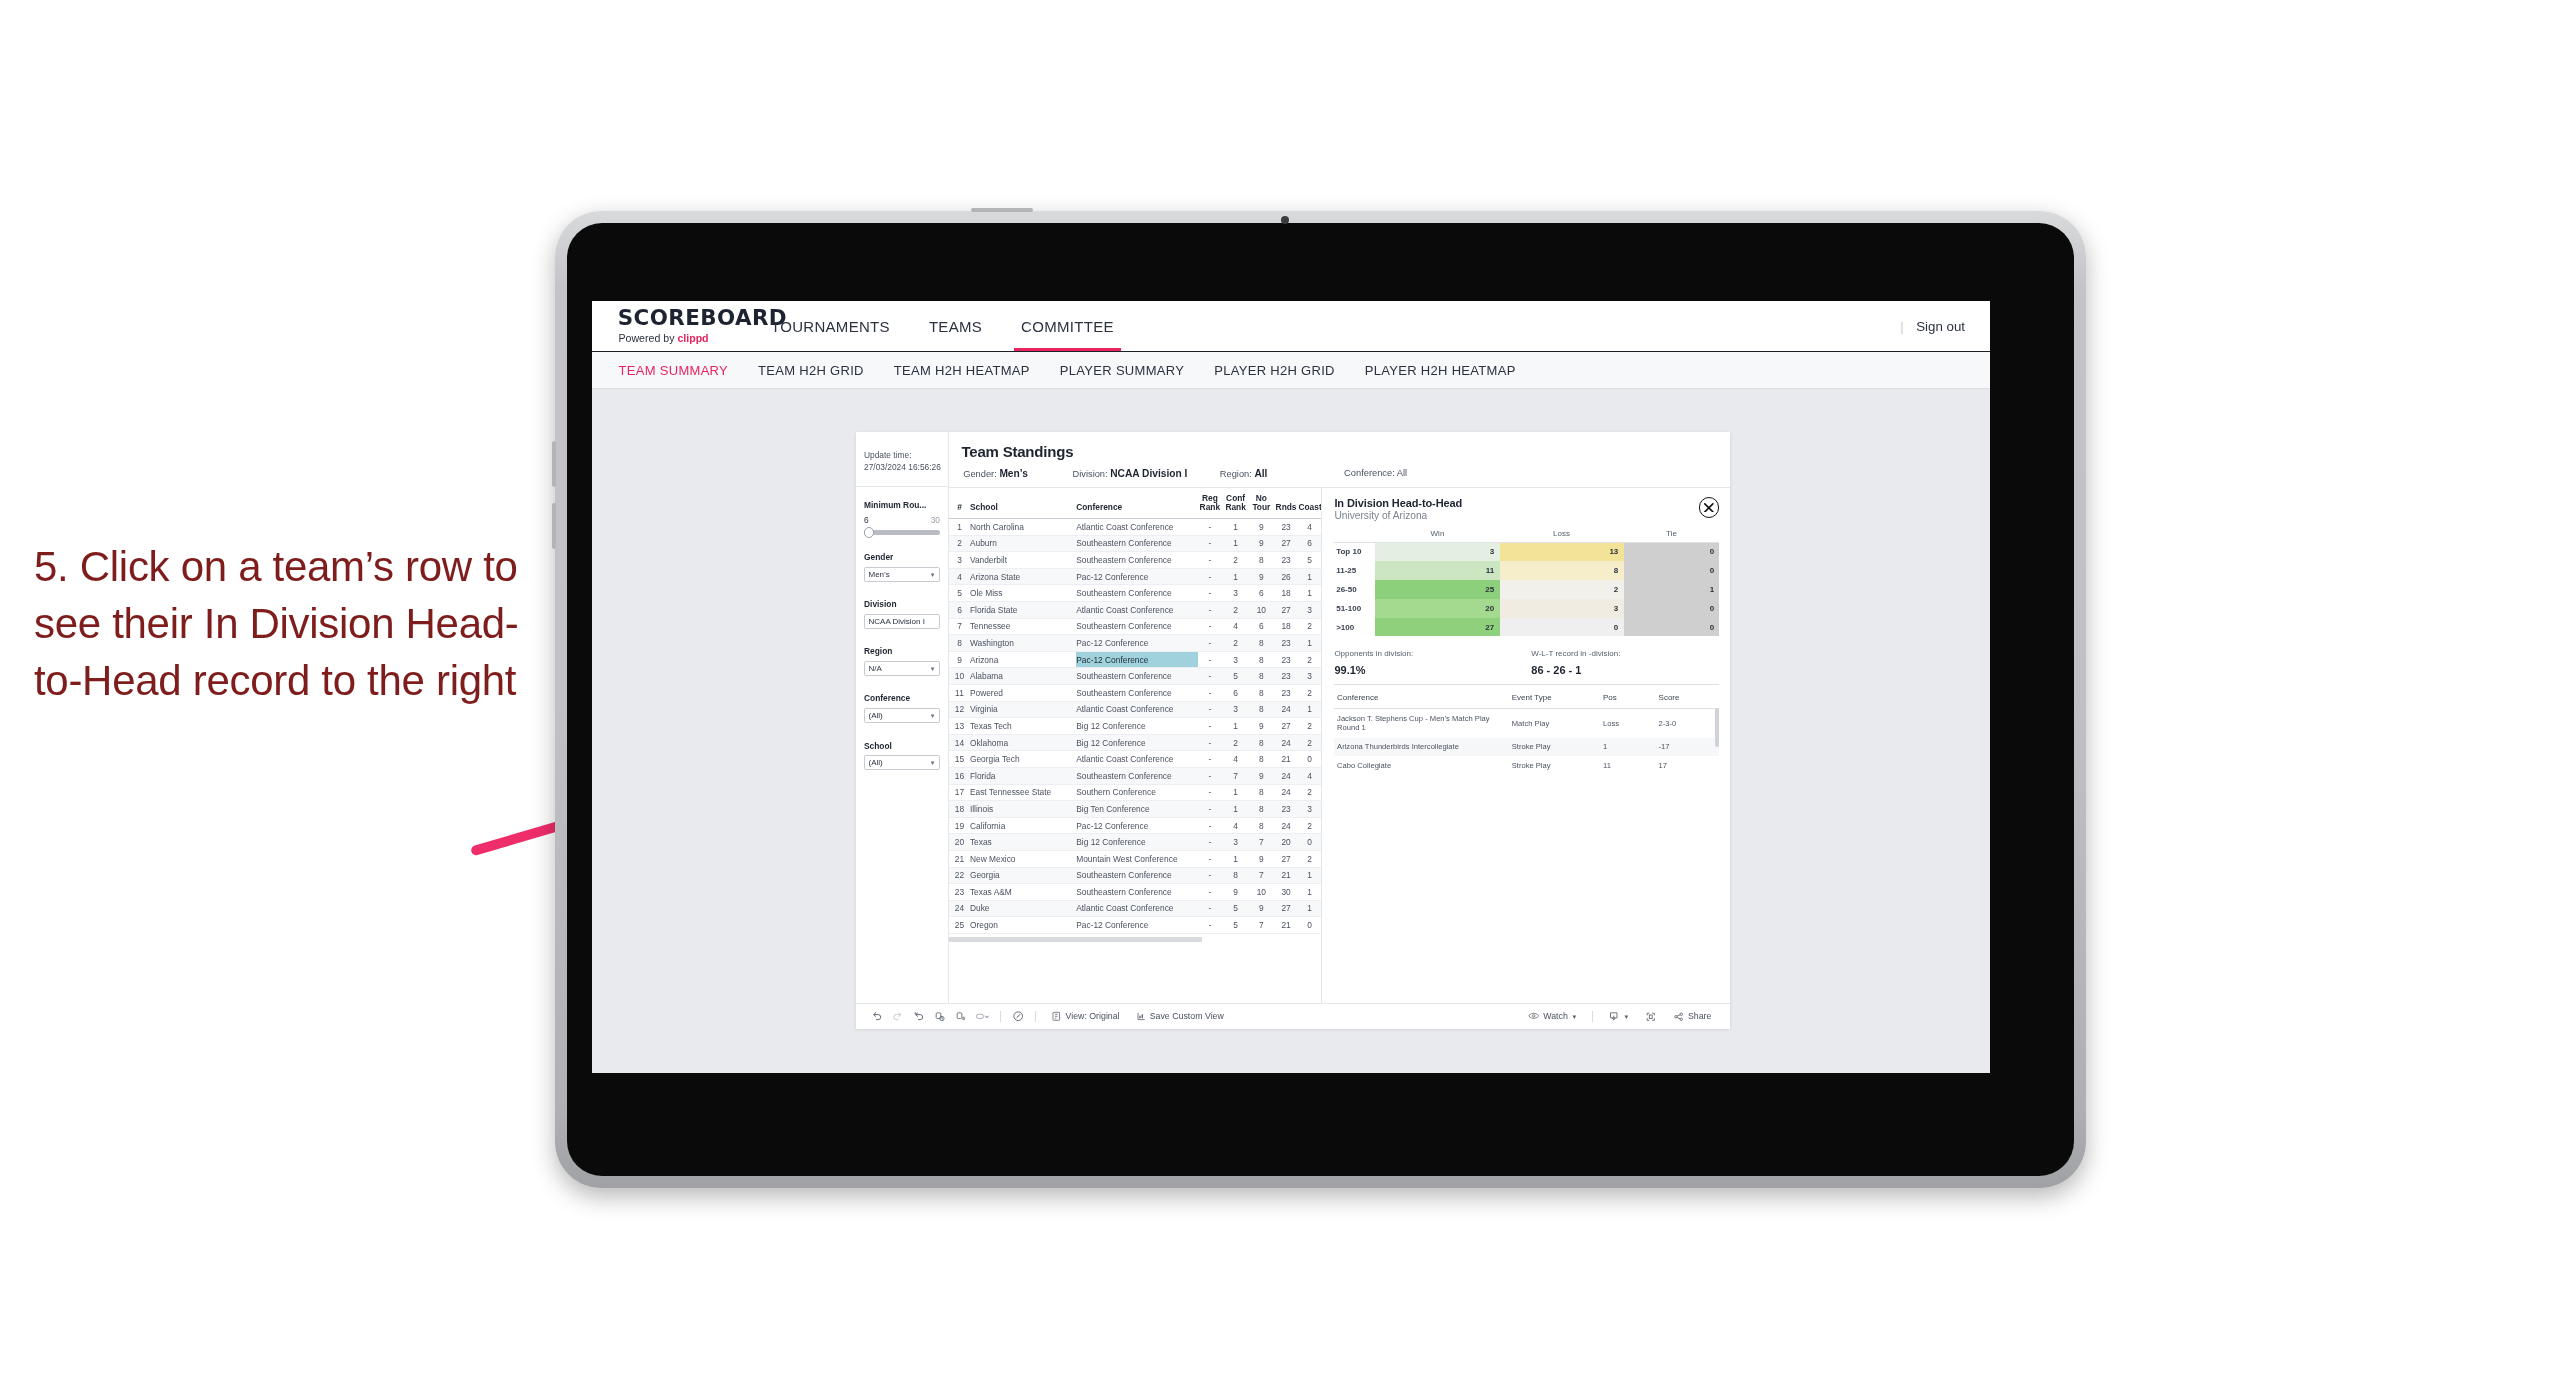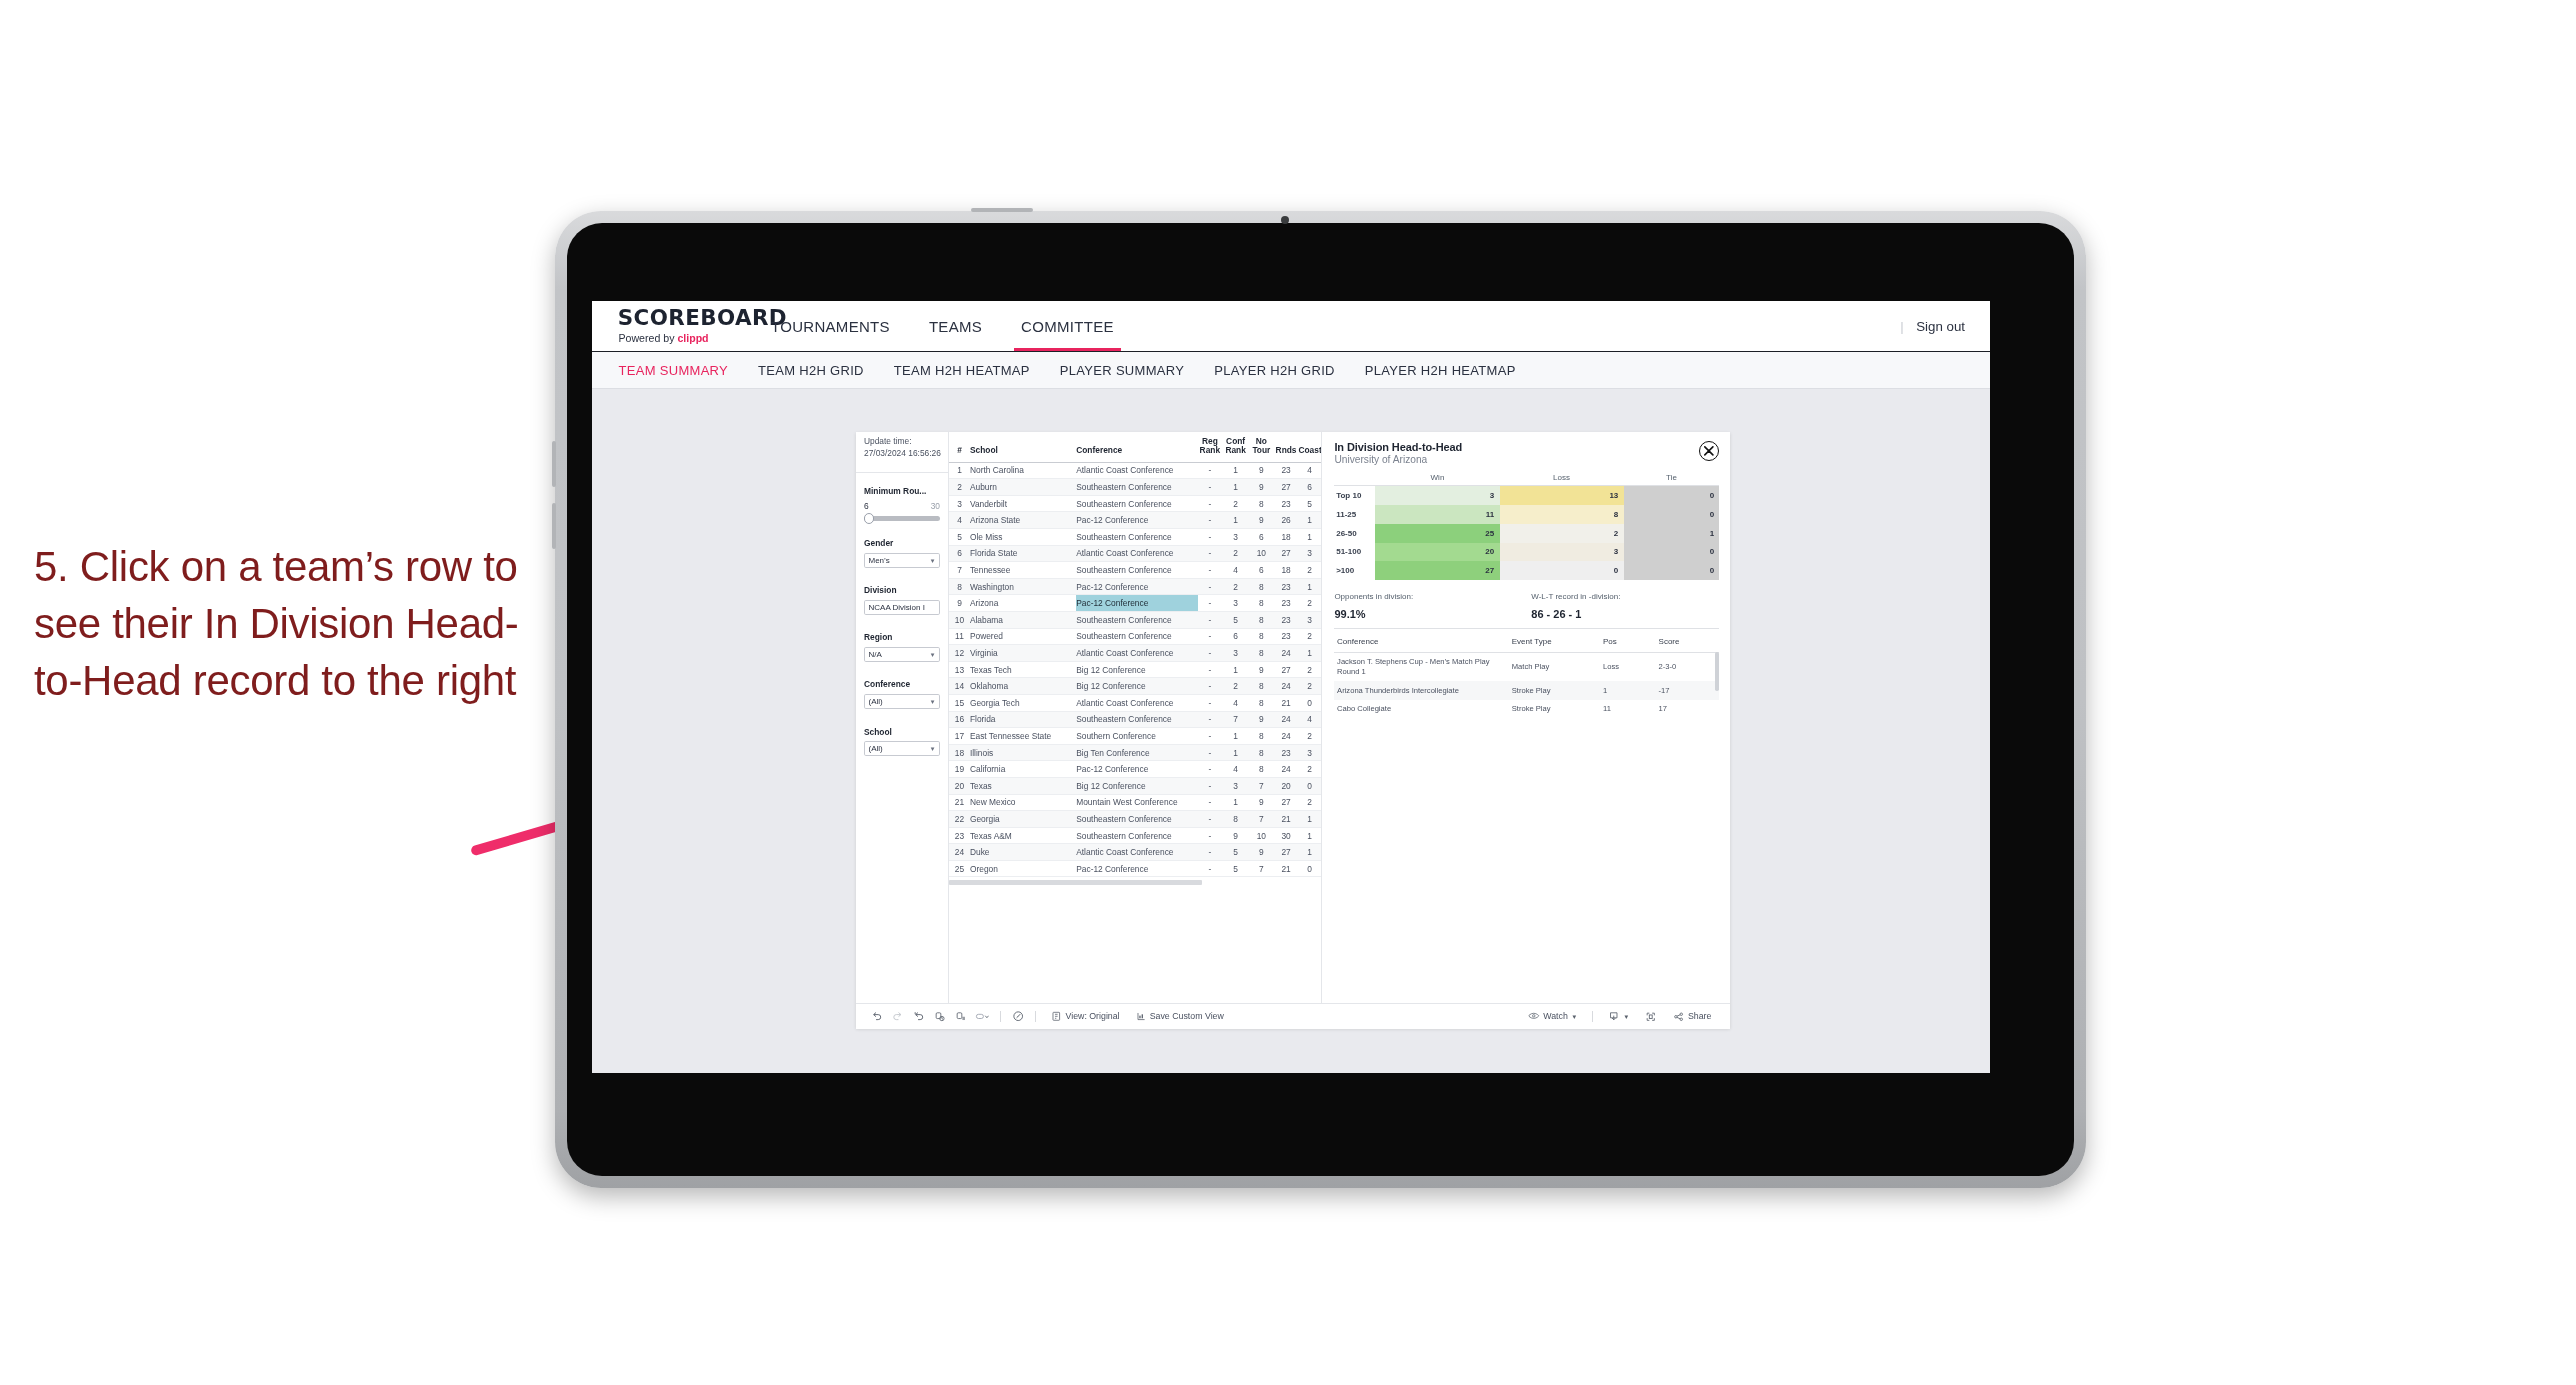--- a/index.html
+++ b/index.html
@@ -73,21 +73,21 @@
   
   #dash {
     position: absolute; left: 264px; top: 131px; width: 874px; height: 597px;
     background: #ffffff; box-shadow: 0 0.9px 3.5px rgba(0,0,0,0.13);
     display: flex; flex-direction: column;
   }
   #dash-body { flex: 1; display: flex; min-height: 0; }
 
   
   #filters {
-    width: 93px; border-right: 0.9px solid #e4e6ea; padding: 1px 0 0 0;
+    width: 93px; border-right: 0.9px solid #e4e6ea; padding: 15px 0 0 0;
     font-size: 8.4px; color: #3b4250; flex: 0 0 93px;
   }
   #update-time { padding: 1.8px 8px 12.4px 8px; line-height: 1.45; color: #4a5160; }
   #update-time .ut-val { white-space: nowrap; }
   #filters-divider { height: 0.9px; background: #e4e6ea; margin: 0 0 14px 0; }
   .fgroup { padding: 0 8px; margin-bottom: 17.7px; }
   .flabel { font-weight: 700; font-size: 8.4px; color: #1e2430; margin-bottom: 4.4px; }
   .fselect {
     border: 0.9px solid #c7cad1; background: #fff; height: 15px; border-radius: 1.8px;
     display: flex; align-items: center; padding: 0 3.5px; font-size: 8px; color: #2b3140;
@@ -284,20 +284,29 @@
           <div class="fgroup">
             <div class="flabel">School</div>
             <div class="fselect">
               <span>(All)</span>
               <span class="caret">▼</span>
             </div>
           </div>
         </div>
 
         <div id="content">
+          <div id="content-head">
+            <div id="title">Team Standings</div>
+            <div id="crumbs">
+              <div class="cr1"><span>Gender: </span><b>Men’s</b></div>
+              <div class="cr2"><span>Division: </span><b>NCAA Division I</b></div>
+              <div class="cr3"><span>Region: </span><b>All</b></div>
+              <div><span>Conference: </span><span>All</span></div>
+            </div>
+          </div>
 
           <div id="cols">
 
             <div id="standings-wrap">
               <table id="standings">
                 <colgroup>
                   <col class="w-rank">
                     <col class="w-school">
                     <col class="w-conf">
                   <col class="w-sm">

